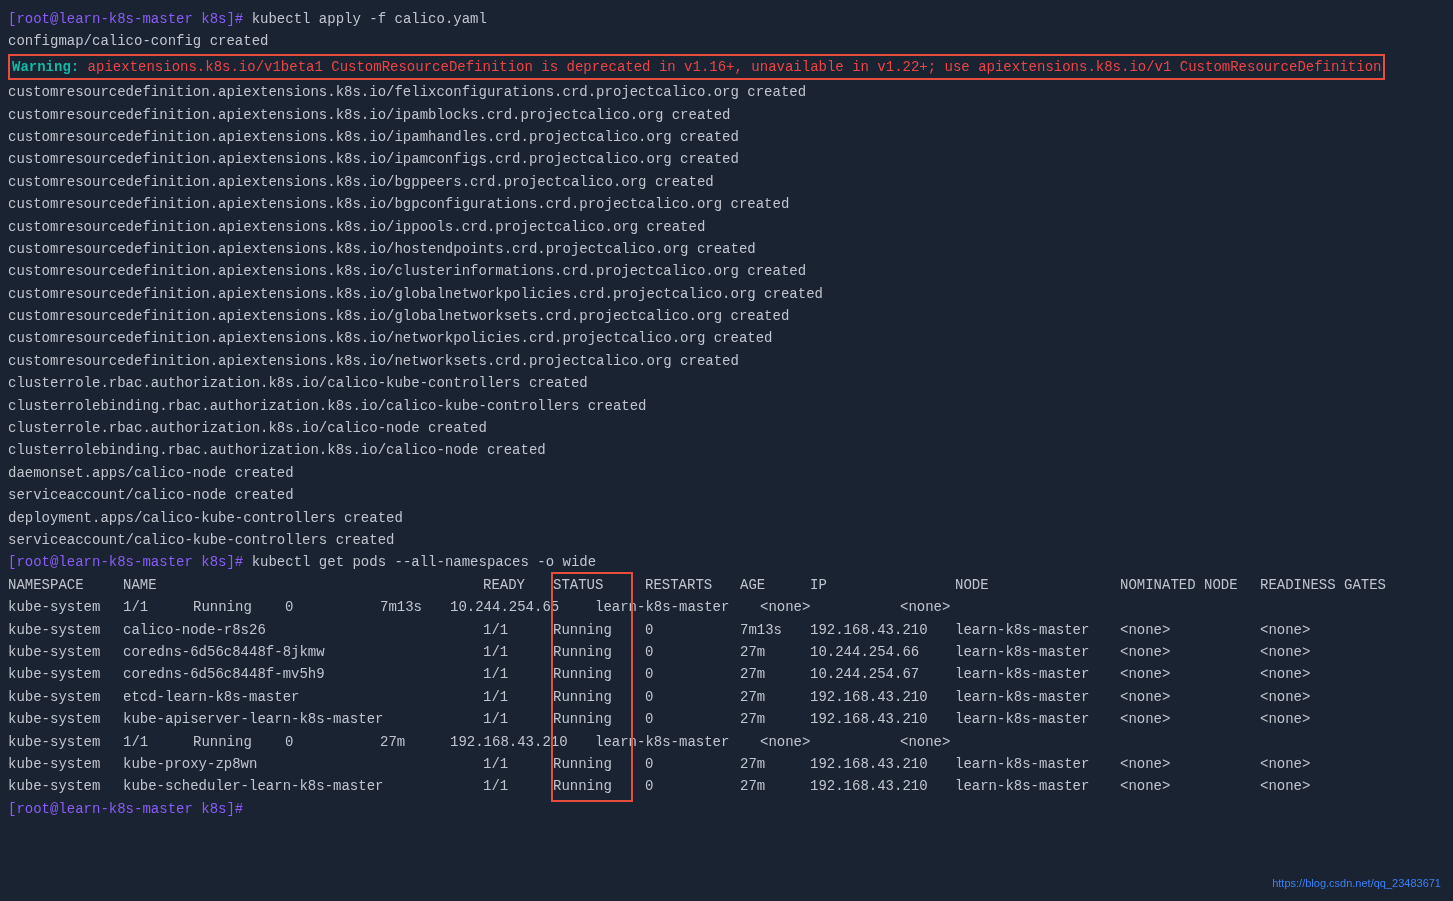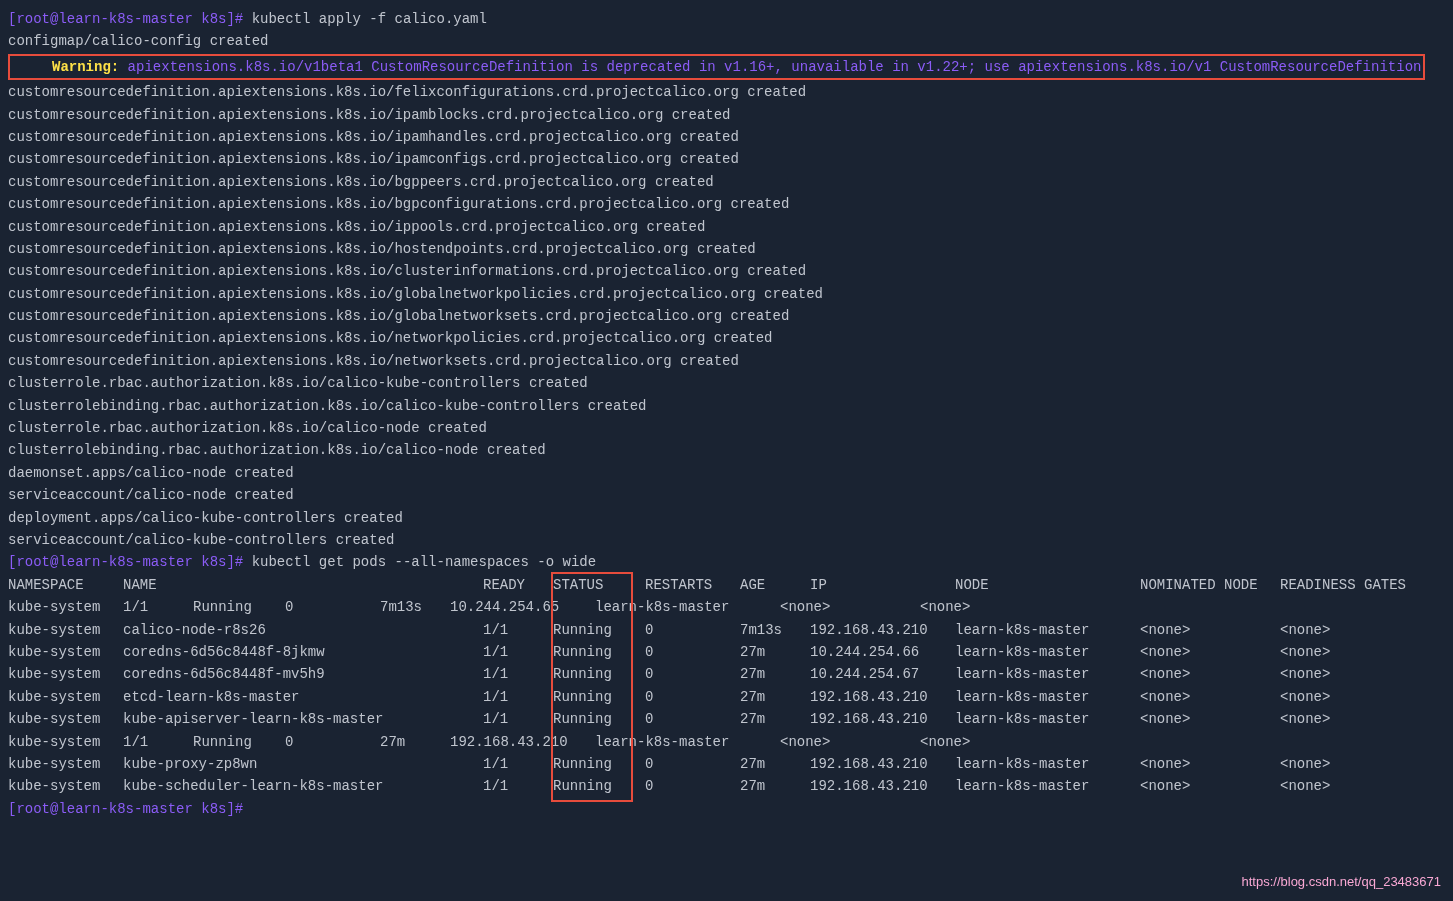--- a/index.html
+++ b/index.html
@@ -16,46 +16,46 @@
       white-space: nowrap;
     }
     .term-line { display: block; }
     .prompt-host { color: #8b5cf6; }
     .warning-box {
       border: 2px solid #e74c3c;
       display: inline-block;
       padding: 0 2px;
       margin: 1px 0;
     }
-    .warning-label { color: #fde047; font-weight: bold; margin-left: 40px; }
-    .warning-text { color: #8b5cf6; }
+    .warning-label { color: #14b8a6; font-weight: bold; }
+    .warning-text { color: #ef4444; }
     .pods-header { display: flex; }
     .pods-row { display: flex; }
     .col-ns { width: 115px; }
     .col-name { width: 360px; }
     .col-ready { width: 70px; }
     .col-status-wrap { width: 92px; text-align: left; }
     .col-restarts { width: 95px; }
     .col-age { width: 70px; }
     .col-ip { width: 145px; }
     .col-node { width: 165px; }
-    .col-nom { width: 140px; margin-left: 20px; }
+    .col-nom { width: 140px; }
     .col-read { width: 140px; }
     .status-column-box {
       position: absolute;
       border: 2px solid #e74c3c;
       pointer-events: none;
     }
     .table-container { position: relative; }
     .watermark {
       position: absolute;
       bottom: 8px;
       right: 12px;
-      color: #f9a8d4;
-      font-size: 13px;
+      color: #3b82f6;
+      font-size: 11px;
       font-family: Arial, sans-serif;
     }
   </style>
 </head>
 <body>
 
 <div>
 
   <span class="term-line">
     <span class="prompt-host">[root@learn-k8s-master k8s]#</span>

